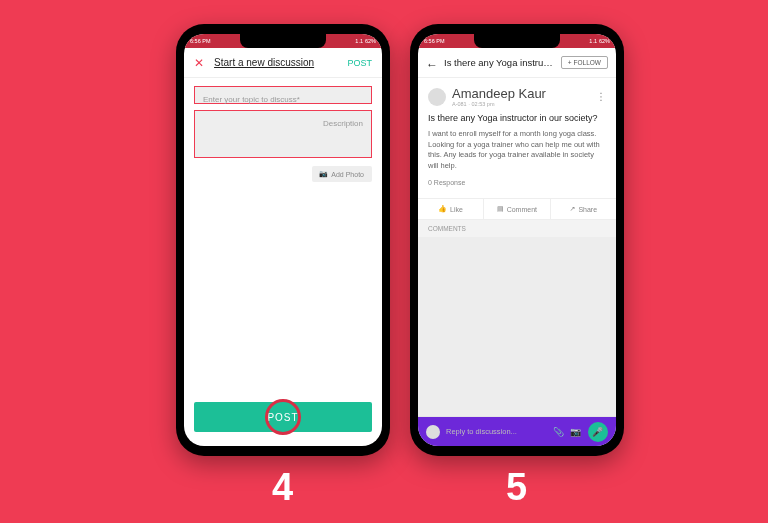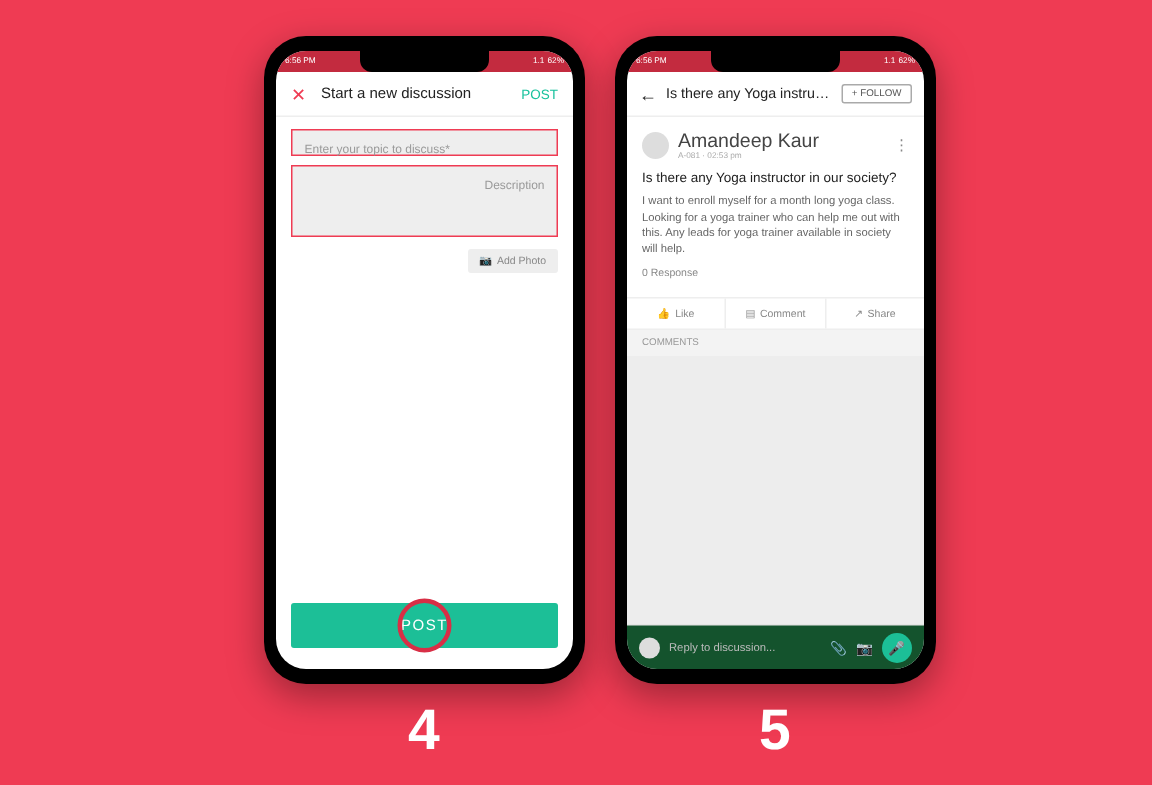--- a/index.html
+++ b/index.html
@@ -48,21 +48,21 @@
   .statusbar .sb-right { display:flex; gap:2px; align-items:center;}
   
   .hdr4 {
     height: 30px;
     display: flex; align-items: center;
     padding: 0 10px;
     font-size: 10px; color:#222;
     border-bottom: 1px solid #eee;
   }
   .hdr4 .x { color:#ef3b53; font-size:12px; margin-right:10px; }
-  .hdr4 .title { flex:1; }
+  .hdr4 .title { flex:1;text-decoration:underline; }
   .hdr4 .post-link { color:#19c29d; font-weight:500; font-size:9px;}
   
   .hdr5 {
     height: 30px;
     display: flex; align-items: center;
     padding: 0 8px;
     font-size: 9.5px; color:#222;
     border-bottom: 1px solid #eee;
     gap:6px;
   }
@@ -115,21 +115,21 @@
   .post-body { font-size:7.5px; line-height:1.4; color:#666; margin-bottom:8px;}
   .resp-count { font-size:7px; color:#888; padding-bottom:4px;}
   .action-row { display:flex; border-top:1px solid #eee; border-bottom:1px solid #eee;}
   .action-row .act { flex:1; text-align:center; font-size:7px; color:#888; padding:6px 0; display:flex; align-items:center; justify-content:center; gap:3px;}
   .act + .act { border-left:1px solid #eee;}
   .comments-hdr { font-size:6.5px; color:#999; background:#f3f3f3; padding:5px 10px;}
   .comments-area { flex:1; background:#ededed;}
   .reply-bar {
     height:30px; border-top:1px solid #e5e5e5;
     display:flex; align-items:center; padding:0 8px; gap:6px;
-    background:#14532d;
+    background:#6d28d9;
   }
   .reply-avatar { width:14px; height:14px; border-radius:50%; background:#ddd;}
   .reply-input { flex:1; font-size:7.5px; color:#bbb;}
   .reply-ic { font-size:9px; color:#aaa;}
   .mic-fab {
     width:20px; height:20px; border-radius:50%; background:#1cbf97;
     display:flex; align-items:center; justify-content:center; color:#fff; font-size:9px;
   }
   
   .step-num {

